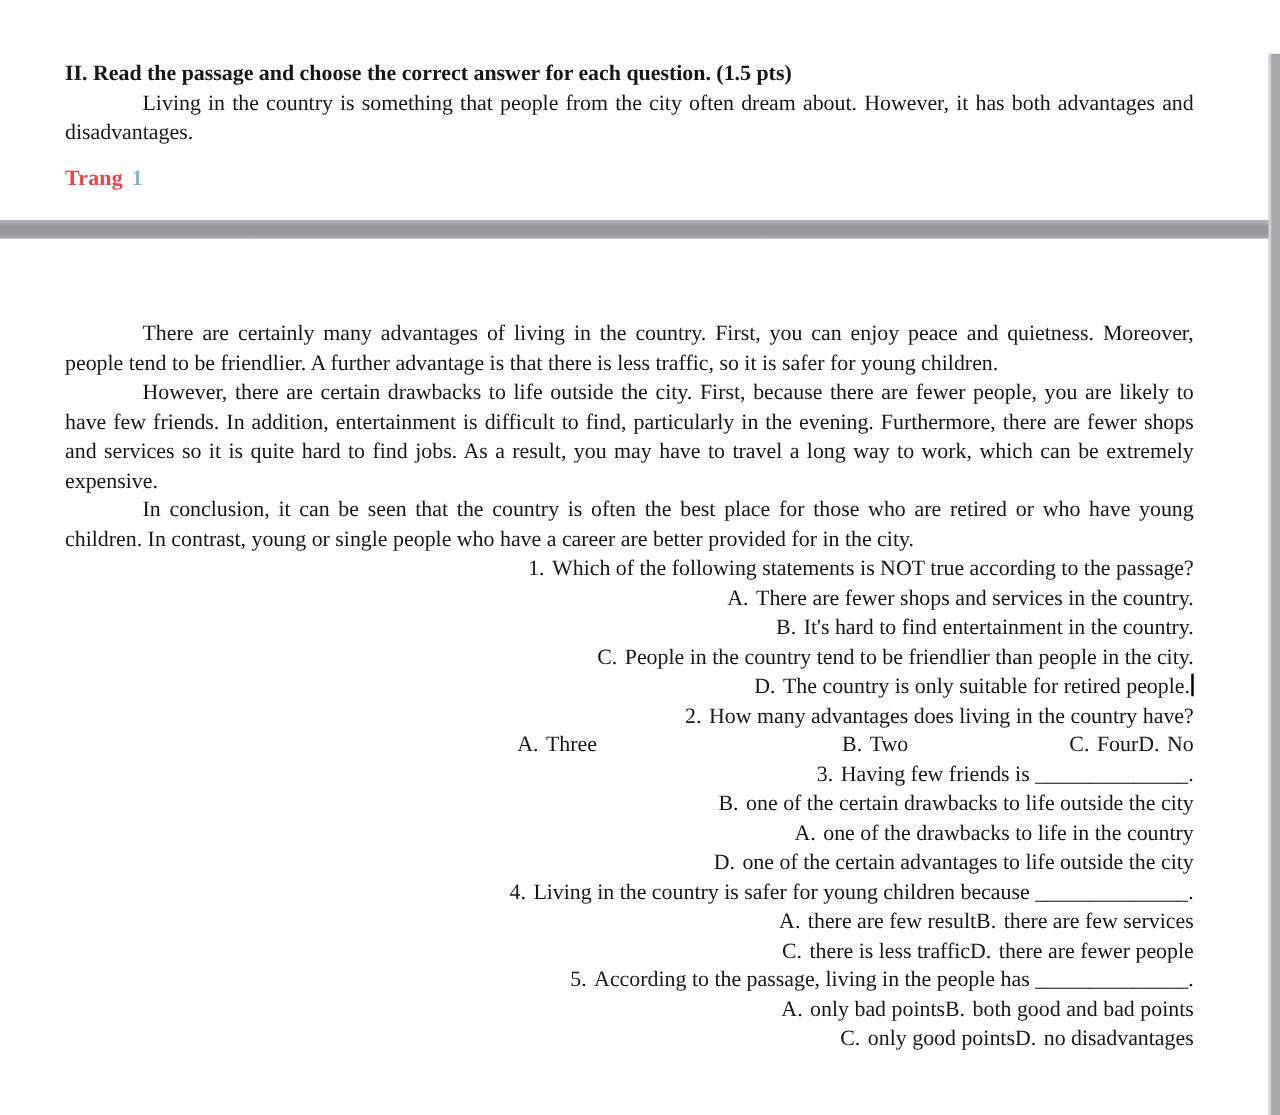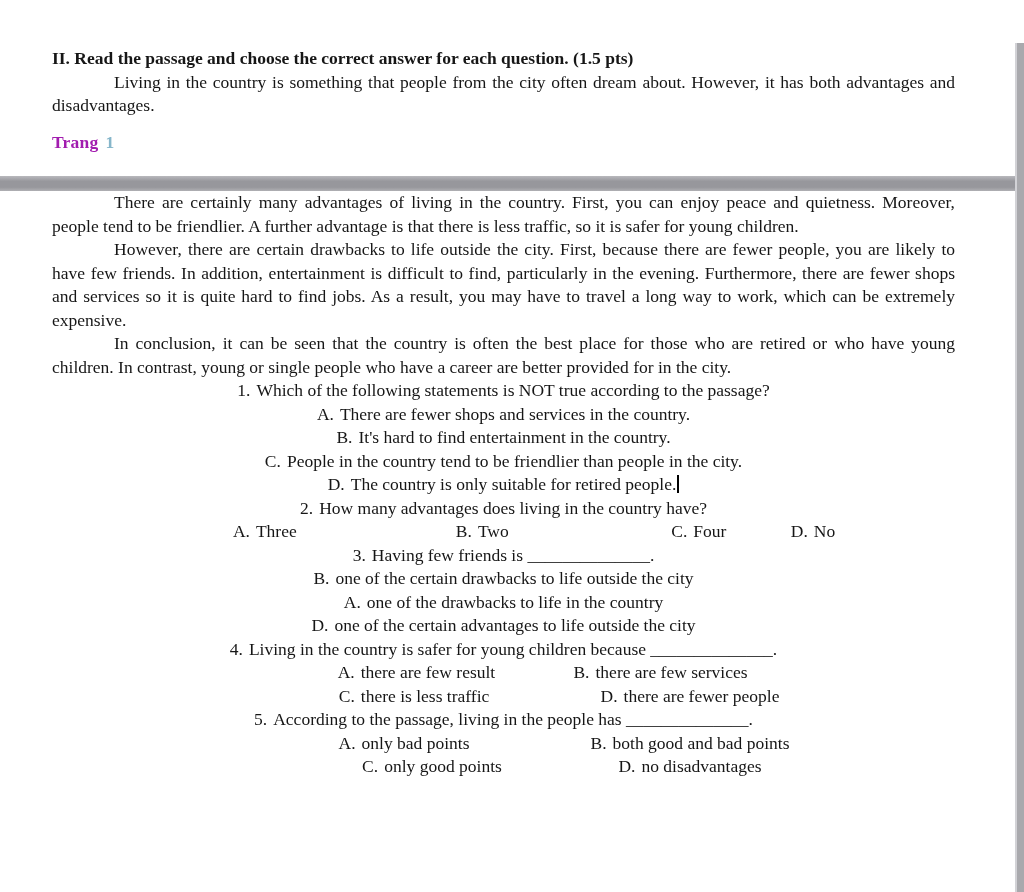--- a/index.html
+++ b/index.html
@@ -12,30 +12,30 @@
     color:#161616;
     overflow:hidden;
     position:relative;
   }
   .page { position:relative; width:1024px; height:892px; background:#fff;margin-top:43px; }
   .content { padding-left:52px; padding-right:69px; }
   .top-block { padding-top:4px; }
   .section-heading { font-weight:bold; }
   .para { text-align:justify; text-indent:62px; }
   .page-label { margin-top:13px; font-weight:bold; letter-spacing:0.2px; }
-  .page-label .plw { color:#a21caf; }
+  .page-label .plw { color:#ef4444; }
   .page-label .pln { color:#86b6ca; margin-left:7px; }
   .divider {
     margin-top:22px;
     height:15px;
     width:1015px;
     background:linear-gradient(#b9b9bd, #97979c 35%, #97979c 75%, #b0b0b4);
   }
-  .main-block { }
-  .qline { text-align:center; }
+  .main-block { padding-top:64px; }
+  .qline { text-align:right; }
   .opt-label { margin-right:6px; }
   .opt { display:inline-block; vertical-align:top; }
   
   .q2-a { width:186px; }
   .q2-b { width:249px; }
   .q2-c { width:184px; }
   
   .q4-a { width:314px; }
   .q4-c { width:373px; }
   

